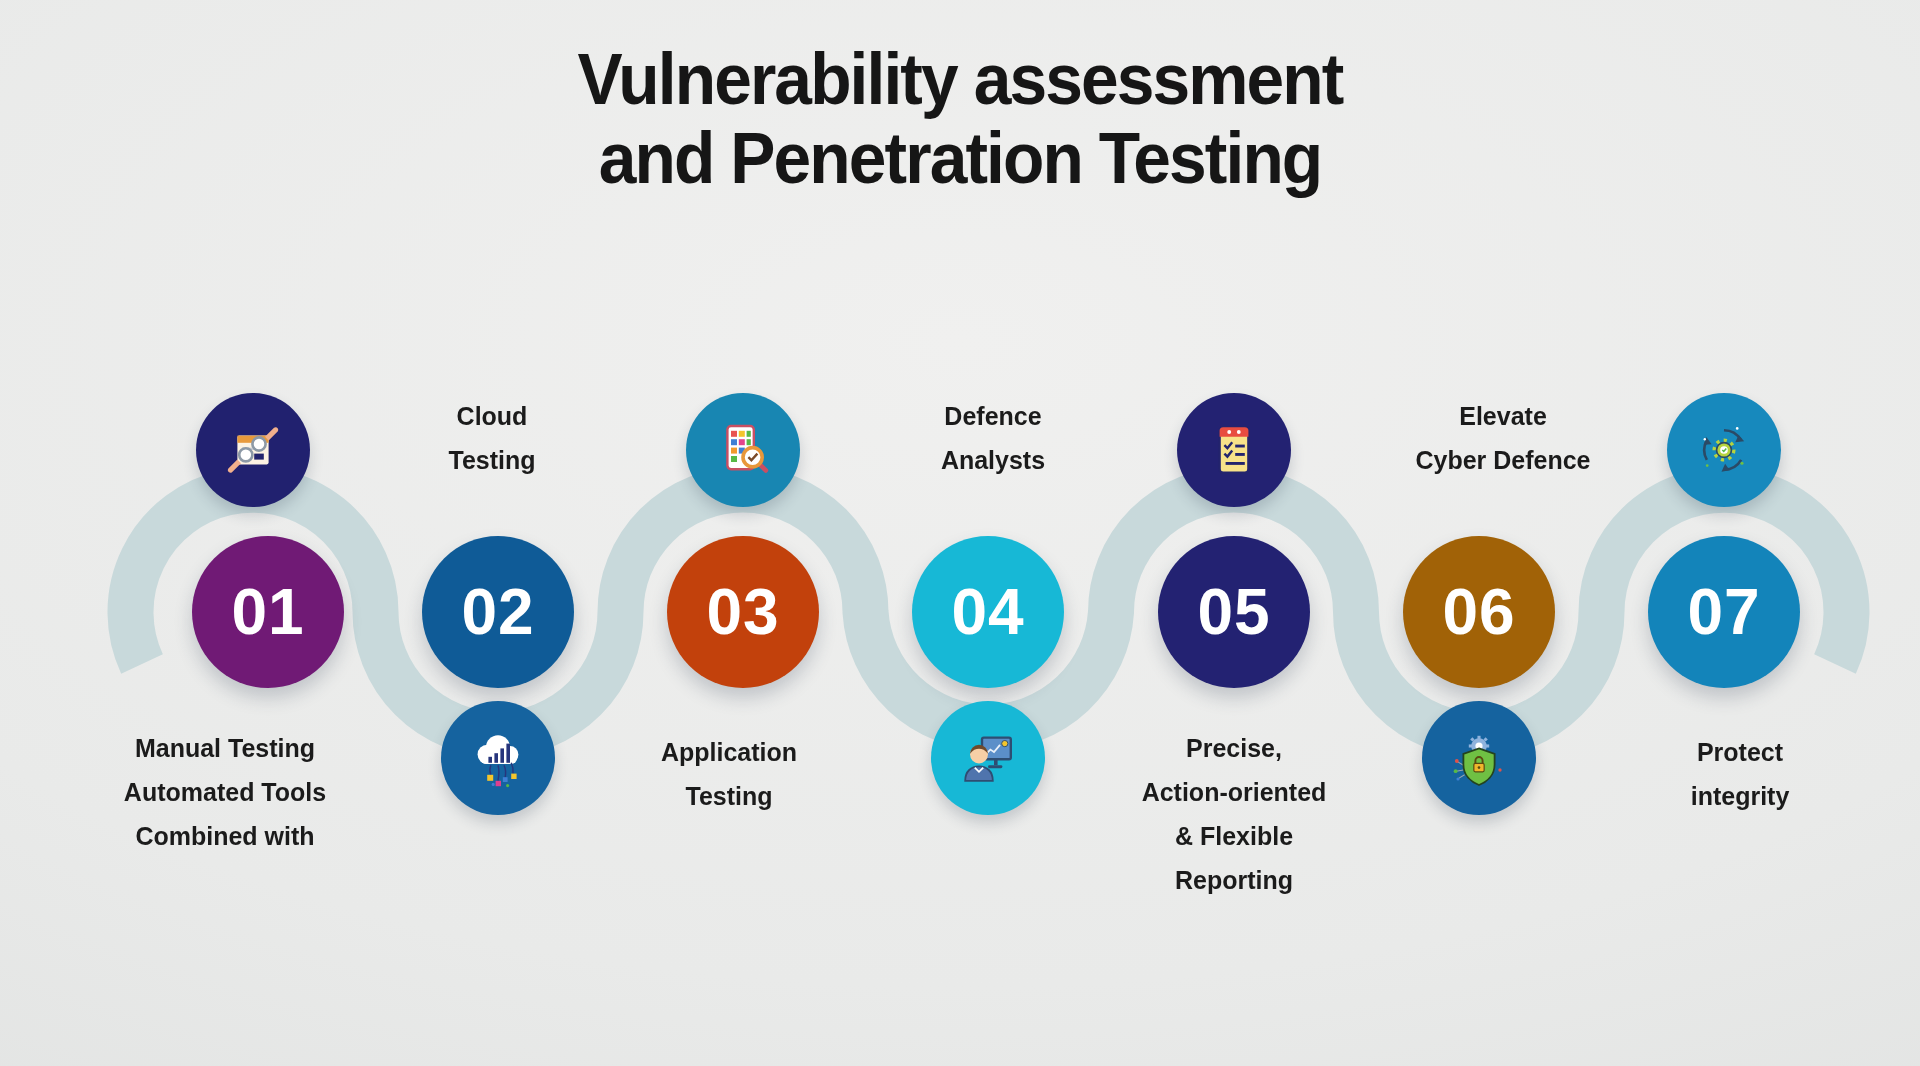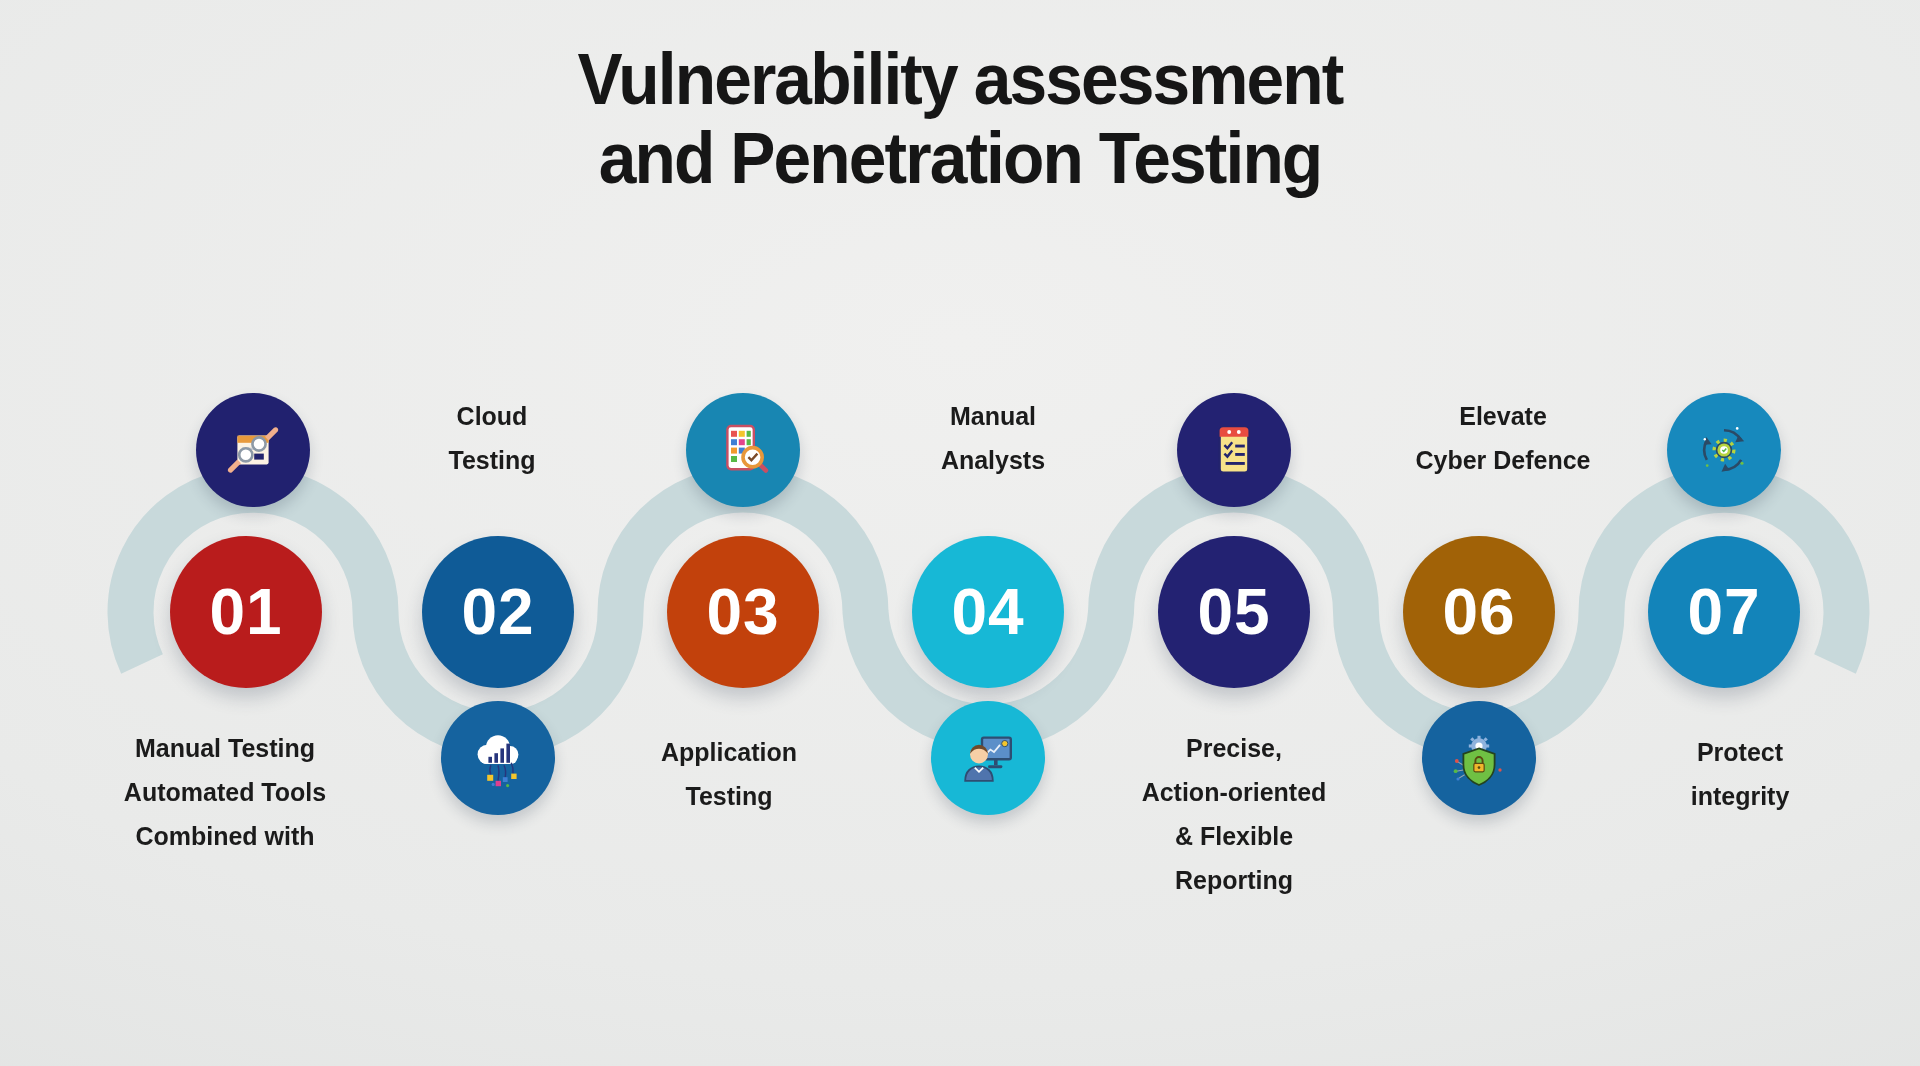--- a/index.html
+++ b/index.html
@@ -64,21 +64,21 @@
       <rect x="17" y="18" width="26" height="6" fill="#e89a3c"></rect>
       <rect x="21" y="28" width="10" height="2" fill="#c9cdd4"></rect>
       <rect x="21" y="32" width="7" height="2" fill="#c9cdd4"></rect>
       <rect x="31" y="33" width="8" height="5" fill="#23246d"></rect>
       <path d="M40 19 l7.5 -7.5 c2 -1.6 4.6 1 3 3 L43 22 z" fill="#f2b08c"></path>
       <path d="M20 41 l-7.5 7.5 c-2 1.6 -4.6 -1 -3 -3 L17 38 z" fill="#f2b08c"></path>
       <circle cx="35" cy="25" r="5.5" fill="#ffffff" stroke="#8d99a6" stroke-width="2.2"></circle>
       <circle cx="24" cy="34" r="5.5" fill="#ffffff" stroke="#8d99a6" stroke-width="2.2"></circle>
     </svg>
   </div>
-  <div class="num-circle" style="left: 170px; background-color: #b91c1c;">
+  <div class="num-circle" style="left: 192px; background-color: #701a75;">
     <span>01</span>
   </div>
   <div class="step-label" style="left:25px;top:726px">
     <div>Manual Testing</div>
     <div>Automated Tools</div>
     <div>Combined with</div>
   </div>
 </div>
 
 <div>
@@ -141,21 +141,21 @@
     <span>03</span>
   </div>
   <div class="step-label" style="left:529px;top:730px">
     <div>Application</div>
     <div>Testing</div>
   </div>
 </div>
 
 <div>
   <div class="step-label label-above" style="left:793px">
-    <div>Manual</div>
+    <div>Defence</div>
     <div>Analysts</div>
   </div>
   <div class="num-circle" style="left: 912px; background-color: rgb(23, 184, 214); align-items: center;">
     <span>04</span>
   </div>
   <div class="icon-circle icon-below" style="left: 931px; background-color: rgb(23, 184, 214);">
     <svg viewBox="0 0 60 60">
       <rect x="25" y="13" width="24" height="18" rx="1.5" fill="#5b8fc9" stroke="#2e4d72" stroke-width="2"></rect>
       <path d="M28 27 l4 -4 l3 2 l5 -6" stroke="#e8f0fa" stroke-width="1.5" fill="none"></path>
       <circle cx="44" cy="18" r="2.6" fill="#f3c52d" stroke="#2e4d72" stroke-width="0.8"></circle>

